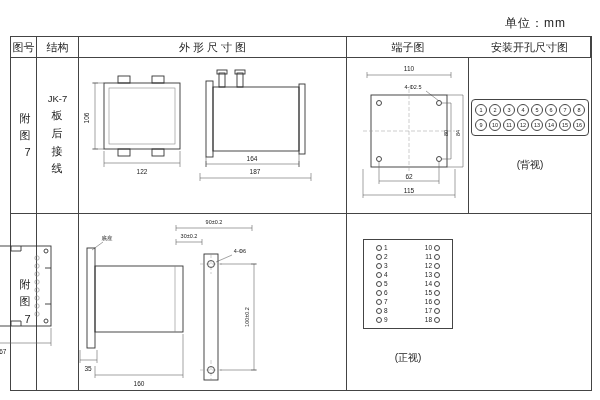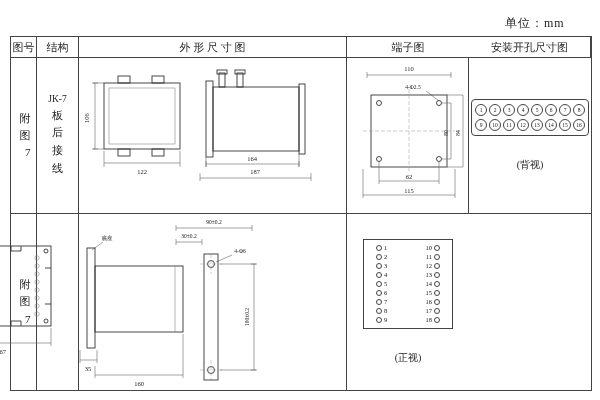--- a/index.html
+++ b/index.html
@@ -1,29 +1,29 @@
 <!DOCTYPE html>
 <html><head>
 <meta charset="utf-8">
 <style>
   html,body{margin:0;padding:0;background:#fff}
   .page{position:relative;width:600px;height:400px;background:#fff;color:#222;
-        font-family:Liberation Serif, serif;overflow:hidden}
+        font-family:Liberation Sans, sans-serif;overflow:hidden}
   .unit{position:absolute;top:15px;left:505px;font-size:12px;letter-spacing:1px}
   .tbl{position:absolute;left:10px;top:36px;width:582px;height:355px;border:1px solid #444;
        display:grid;grid-template-columns:26px 42px 268px 122px 1fr;grid-template-rows:21px 156px 1fr;
        box-sizing:border-box}
   .cell{border-right:1px solid #444;border-bottom:1px solid #444;box-sizing:border-box;
         display:flex;flex-direction:column;align-items:center;justify-content:center;position:relative}
   .cell.last{border-right:none}
   .cell.bot{border-bottom:none}
   .hc{font-size:11px;white-space:nowrap}
   .vtext{width:14px;word-break:break-all;text-align:right;font-size:11px;line-height:1.55}
   .model{font-size:9.5px;margin-bottom:3px;white-space:nowrap}
-  .wiring{width:12px;word-break:break-all;text-align:center;font-size:11px;line-height:1.6}
+  .wiring{width:12px;word-break:break-all;text-align:left;font-size:11px;line-height:1.6}
   svg{display:block}
   .ln{fill:none;stroke:#333;stroke-width:.9}
   .lt{fill:none;stroke:#888;stroke-width:.6}
   .dm{fill:none;stroke:#666;stroke-width:.6}
   .cl{fill:none;stroke:#999;stroke-width:.5;stroke-dasharray:4 2}
   .dt{font-size:6.5px;fill:#222;stroke:none;text-anchor:middle}
   .dts{font-size:5.5px;fill:#222;stroke:none;text-anchor:middle}
   .tbox{border:1px solid #444;border-radius:4px;padding:4px 3px;display:flex;flex-direction:column;gap:3px}
   .trow{display:flex;gap:2px}
   .tc{width:10px;height:10px;border:1px solid #444;border-radius:50%;font-size:5.5px;

